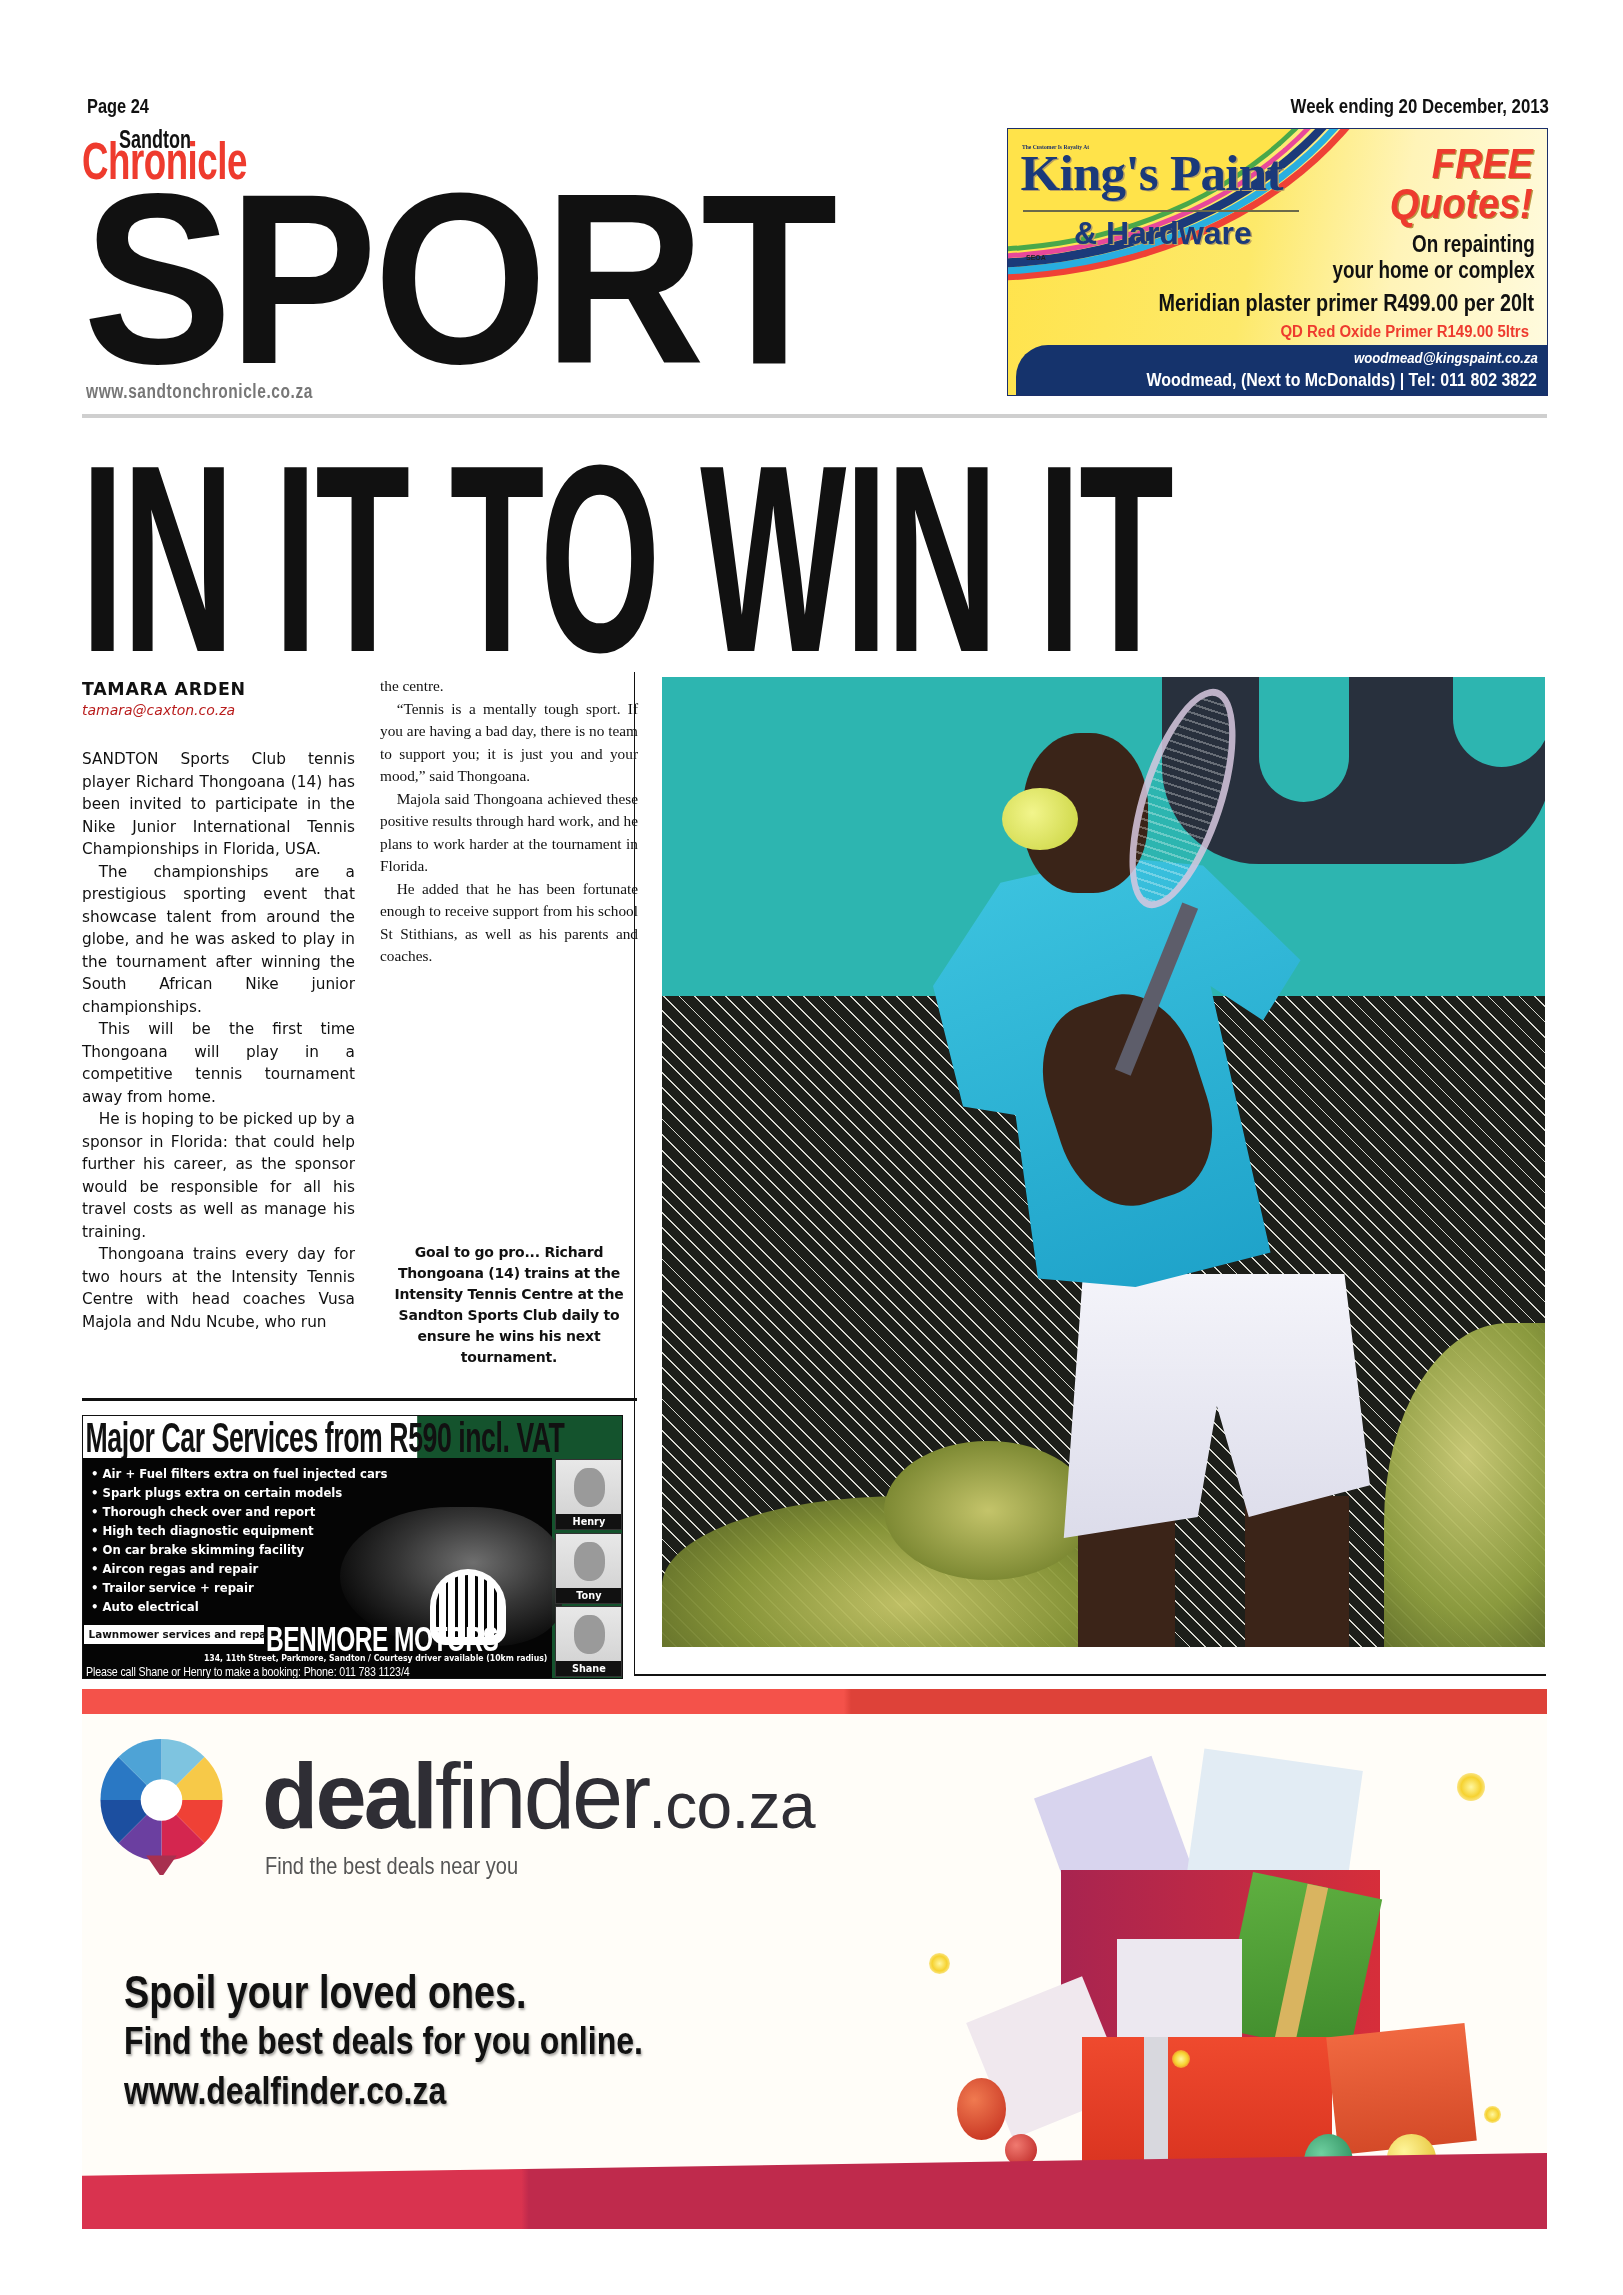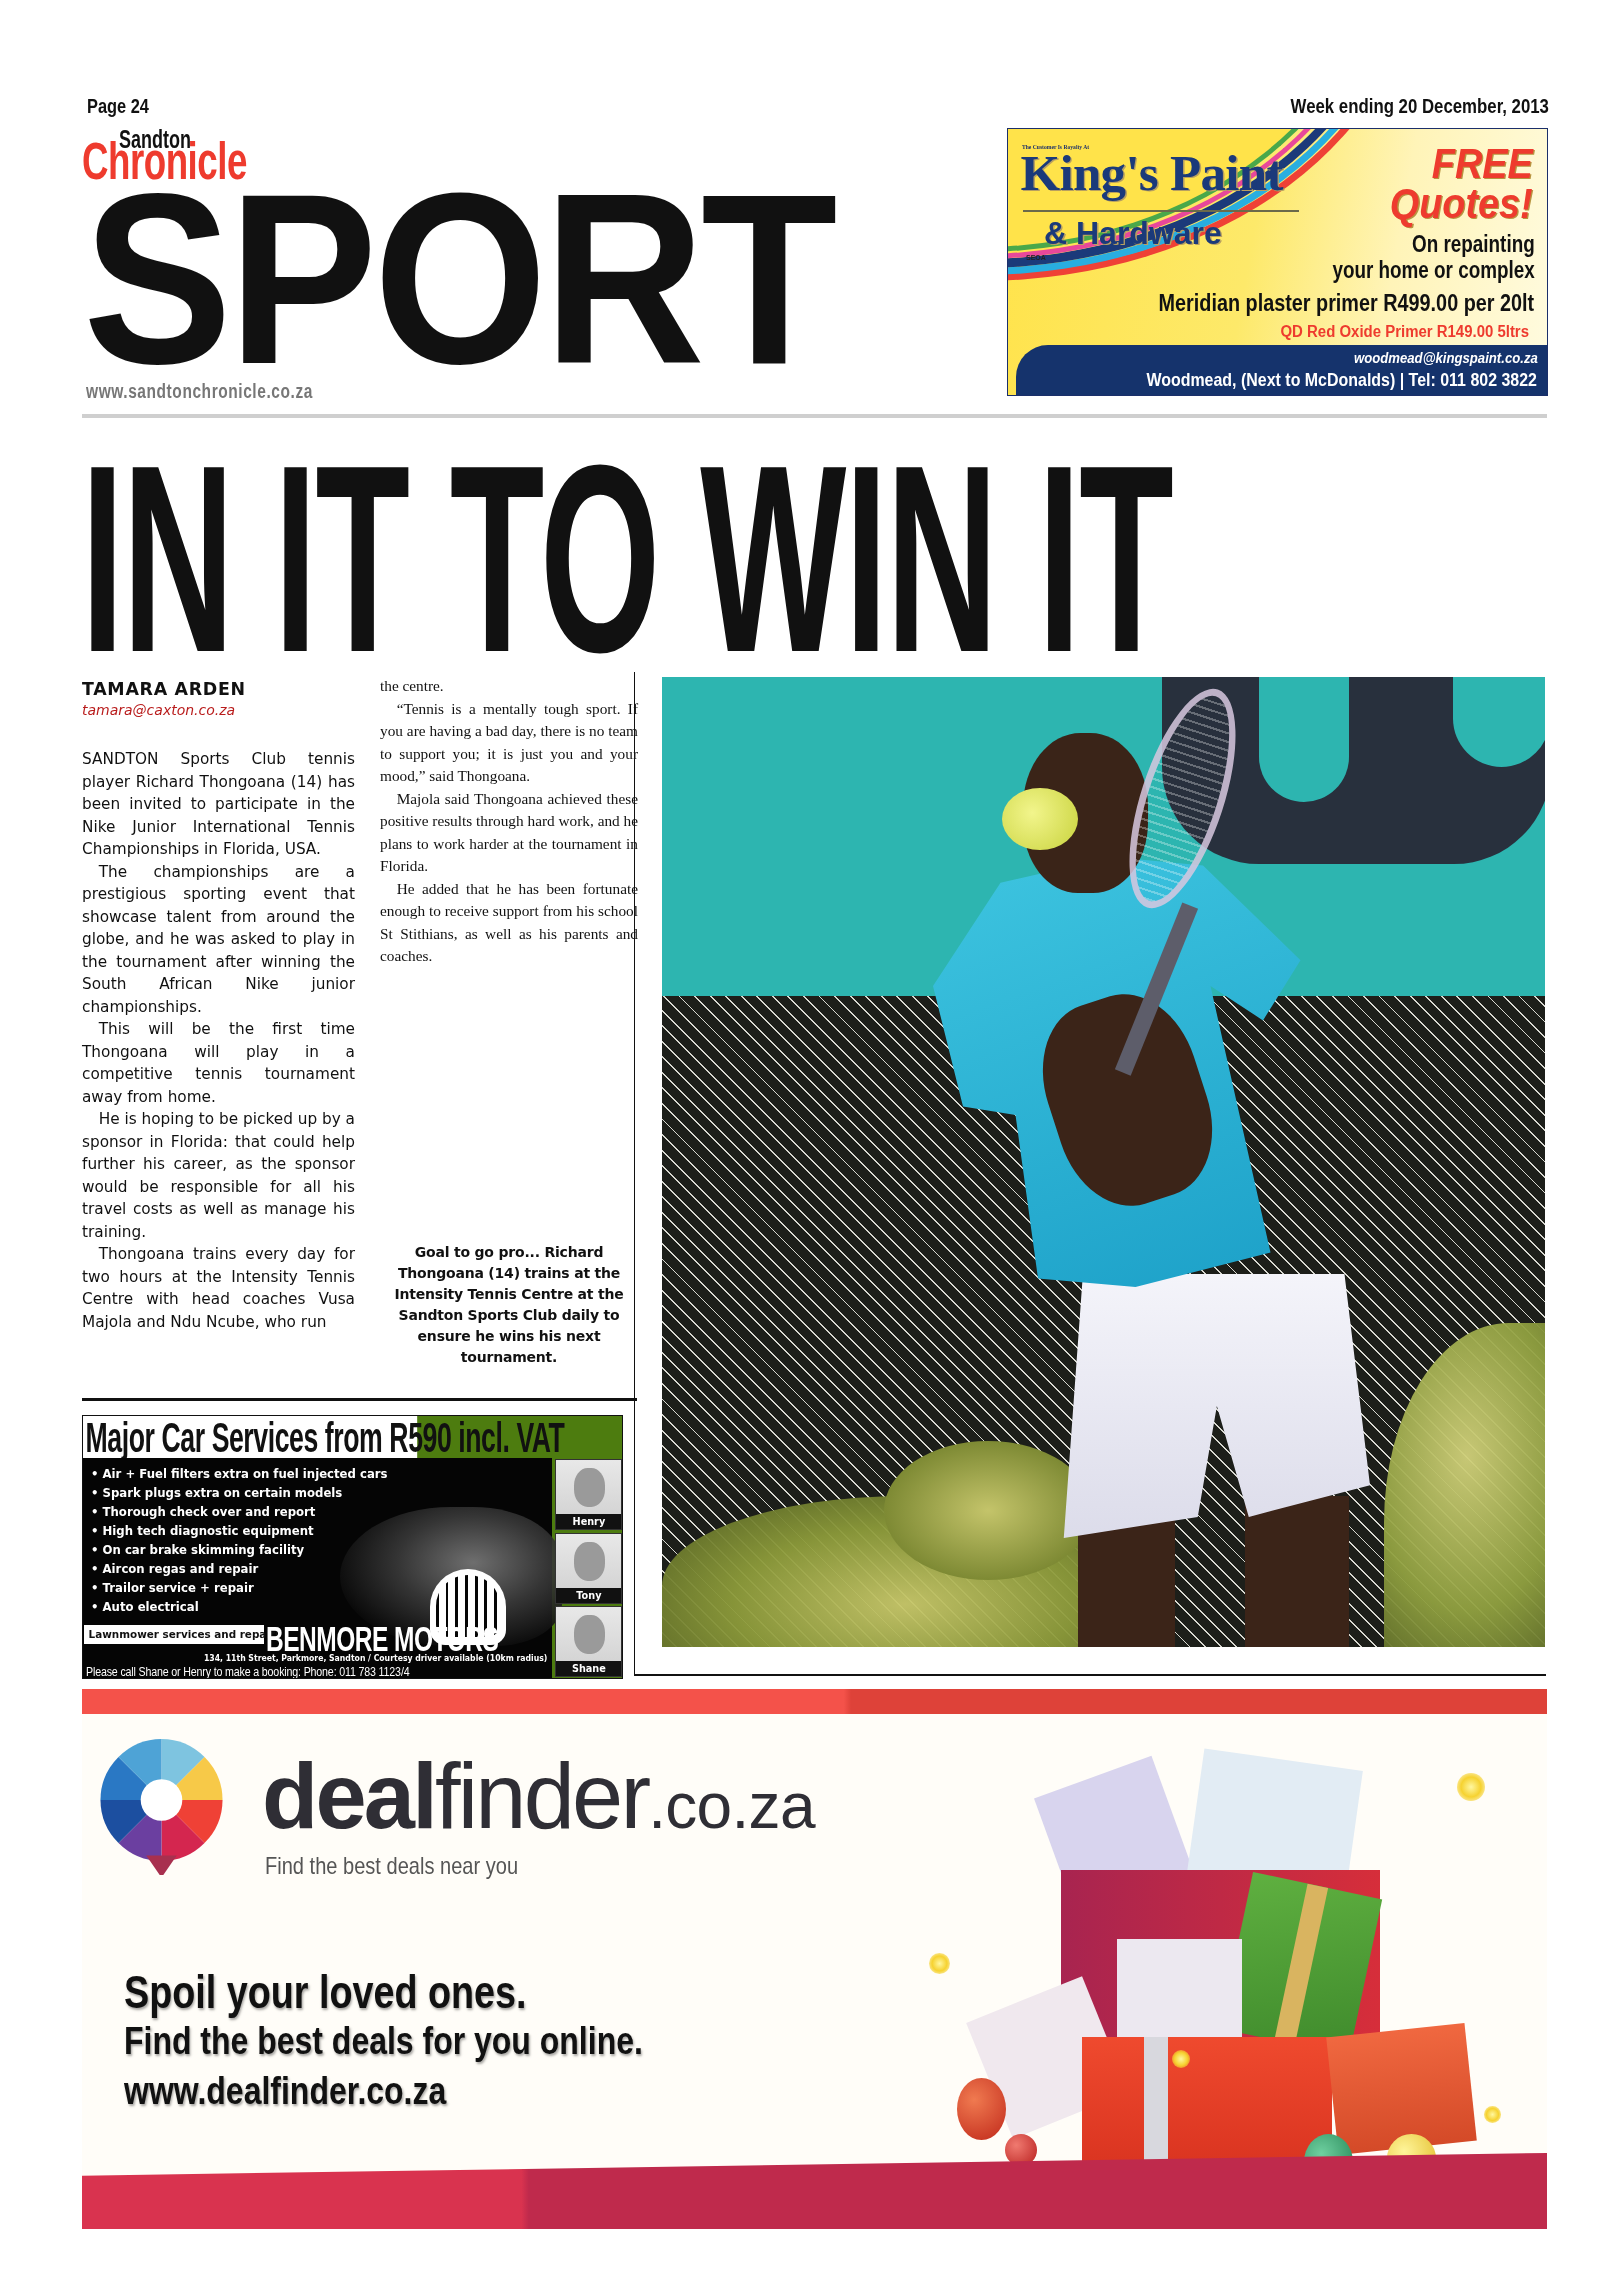--- a/index.html
+++ b/index.html
@@ -15,21 +15,21 @@
   .section-title { left: 83px; top: 157px; font: bold 243px "Liberation Sans", sans-serif; line-height: 1; letter-spacing: -4.2px; transform: scaleX(0.92); transform-origin: left top; }
   .site-url { left: 86px; top: 380px; font: bold 19.4px "Liberation Sans", sans-serif; color: #777; transform: scaleX(0.8); transform-origin: left top; letter-spacing: 0.7px; }
   .rule { left: 82px; top: 414px; width: 1465px; height: 3.5px; background: #cfcfcf; }
 
   
   .kp { left: 1007px; top: 128px; width: 541px; height: 268px; border: 1.4px solid #1b2f6a; background: linear-gradient(100deg, #ffe34a 0%, #fde96a 45%, #fff4b8 70%, #fffbe0 100%); overflow: hidden; }
   .kp-arc { position: absolute; border-radius: 0 0 100% 0 / 0 0 100% 0; }
   .kp-tag { position: absolute; left: 14px; top: 14px; font: bold 7px "Liberation Serif", serif; color: #1b2f6a; transform: scaleX(0.8); transform-origin: left top; }
   .kp-name { position: absolute; left: 12.5px; top: 19.4px; font: bold 51px "Liberation Serif", serif; color: #1b3a7a; letter-spacing: -0.7px; line-height: 1; text-shadow: 1.4px 1.4px 0 #b8a060; }
   .kp-line { position: absolute; left: 15.3px; top: 81px; width: 276px; height: 2.1px; background: #6b6a4a; }
-  .kp-hw { position: absolute; left: 36px; top: 86px; font: bold 32px "Liberation Sans", sans-serif; color: #1b3a7a; text-shadow: 1.4px 1.4px 0 #b8a060; }
+  .kp-hw { position: absolute; left: 66px; top: 86px; font: bold 32px "Liberation Sans", sans-serif; color: #1b3a7a; text-shadow: 1.4px 1.4px 0 #b8a060; }
   .kp-seoa { position: absolute; left: 18px; top: 125px; font: bold 7px "Liberation Sans", sans-serif; color: #222; }
   .kp-free { position: absolute; right: 14px; top: 15.3px; text-align: right; font: italic bold 42px "Liberation Sans", sans-serif; color: #ee3b2e; line-height: 0.95; transform: scaleX(0.9); transform-origin: right top; text-shadow: 1.4px 1.4px 0 #b89440; }
   .kp-on { position: absolute; right: 12.5px; top: 103px; text-align: right; font: bold 23px "Liberation Sans", sans-serif; color: #111; line-height: 1.12; transform: scaleX(0.82); transform-origin: right top; white-space: nowrap; }
   .kp-mer { position: absolute; right: 12.5px; top: 161px; font: bold 23.6px "Liberation Sans", sans-serif; color: #111; white-space: nowrap; transform: scaleX(0.84); transform-origin: right top; }
   .kp-qd { position: absolute; right: 18px; top: 192px; font: bold 17.4px "Liberation Sans", sans-serif; color: #ee3b2e; white-space: nowrap; transform: scaleX(0.86); transform-origin: right top; }
   .kp-foot { position: absolute; left: 8.3px; right: 0; bottom: 0; height: 50px; background: #15336c; border-radius: 32px 0 0 0; }
   .kp-mail { position: absolute; right: 9.7px; bottom: 28px; font: italic bold 15.3px "Liberation Sans", sans-serif; color: #fff; transform: scaleX(0.86); transform-origin: right top; white-space: nowrap; }
   .kp-addr { position: absolute; right: 9.7px; bottom: 4.2px; font: bold 19px "Liberation Sans", sans-serif; color: #fff; transform: scaleX(0.84); transform-origin: right top; white-space: nowrap; }
 
   
@@ -63,21 +63,21 @@
   .ph-arm { position: absolute; left: 389px; top: 319px; width: 153px; height: 208px; background: #3b2418; border-radius: 40%; transform: rotate(-18deg); }
   .ph-shorts { position: absolute; left: 389px; top: 597px; width: 319px; height: 264px; background: linear-gradient(180deg, #f4f4fa, #dcdcea); clip-path: polygon(10% 0%, 92% 0%, 100% 80%, 62% 92%, 52% 50%, 46% 92%, 4% 100%); }
   .ph-leg1 { position: absolute; left: 416px; top: 833px; width: 97px; height: 153px; background: #3b2418; }
   .ph-leg2 { position: absolute; left: 583px; top: 819px; width: 104px; height: 167px; background: #3b2418; }
   .ph-ball { position: absolute; left: 340px; top: 111px; width: 76px; height: 62px; background: radial-gradient(circle at 40% 40%, #f2f58c, #c8d23c); border-radius: 50%; filter: blur(0.7px); }
   .ph-racket { position: absolute; left: 479px; top: 7px; width: 83px; height: 229px; border: 7px solid #d8c8e0; border-radius: 50%; transform: rotate(18deg); background: repeating-linear-gradient(0deg, rgba(255,255,255,0.35) 0 2.1px, transparent 2.1px 8.3px); opacity: 0.85; }
   .ph-handle { position: absolute; left: 486px; top: 222px; width: 16.7px; height: 180px; background: #5d5d6a; transform: rotate(22deg); }
 
   
   .bm-top-rule { left: 82px; top: 1398px; width: 555px; height: 2.8px; background: #111; }
-  .bm { left: 82px; top: 1415px; width: 541px; height: 264px; border: 1.4px solid #111; background: #4d7c0f; overflow: hidden; padding-left: 12px; }
+  .bm { left: 82px; top: 1415px; width: 541px; height: 264px; border: 1.4px solid #111; background: #14532d; overflow: hidden; padding-left: 12px; }
   .bm-head { position: absolute; left: 0; top: 0; width: 100%; height: 42px; background: #fff; font: bold 43px "Liberation Sans", sans-serif; color: #111; white-space: nowrap; line-height: 42px; padding-left: 4.2px; transform: scaleX(0.62); transform-origin: left top; letter-spacing: -0.7px; }
   .bm-body { position: absolute; left: 0; top: 42px; width: 469px; height: 221px; background: #050505; }
   .bm-car { position: absolute; left: 257px; top: 49px; width: 222px; height: 139px; background: radial-gradient(ellipse at 60% 40%, #7a7a7a 0%, #3a3a3a 40%, #0a0a0a 75%); border-radius: 50% 40% 30% 50%; opacity: 0.9; }
   .bm-shell { position: absolute; left: 347px; top: 111px; width: 76px; height: 76px; background: #fff; border-radius: 50% 50% 20% 20%; }
   .bm-shell::after { content: ""; position: absolute; left: 5.6px; top: 5.6px; right: 5.6px; bottom: 8.3px; background: repeating-linear-gradient(90deg, #050505 0 2.8px, #fff 2.8px 9.7px); border-radius: 50% 50% 20% 20%; }
   .bm-list { position: absolute; left: 8.3px; top: 5.6px; font: bold 13px "DejaVu Sans", sans-serif; color: #fff; line-height: 19px; white-space: nowrap; transform: scaleX(0.9); transform-origin: left top; }
   .bm-lawn { position: absolute; left: 1.4px; top: 167px; width: 180px; height: 19.4px; background: #fff; font: bold 10.4px "DejaVu Sans", sans-serif; color: #111; line-height: 19.4px; padding-left: 4.2px; white-space: nowrap; transform: scaleX(1); }
   .bm-name { position: absolute; left: 183px; top: 161px; font: bold 35px "Liberation Sans", sans-serif; color: #fff; white-space: nowrap; transform: scaleX(0.7); transform-origin: left top; letter-spacing: -0.7px; }
   .bm-addr { position: absolute; right: 4.2px; top: 195px; font: bold 9px "DejaVu Sans", sans-serif; color: #fff; white-space: nowrap; transform: scaleX(0.86); transform-origin: right top; }
   .bm-call { position: absolute; left: 2.8px; top: 206px; font: 13px "Liberation Sans", sans-serif; color: #fff; white-space: nowrap; transform: scaleX(0.82); transform-origin: left top; letter-spacing: -0.2px; }

